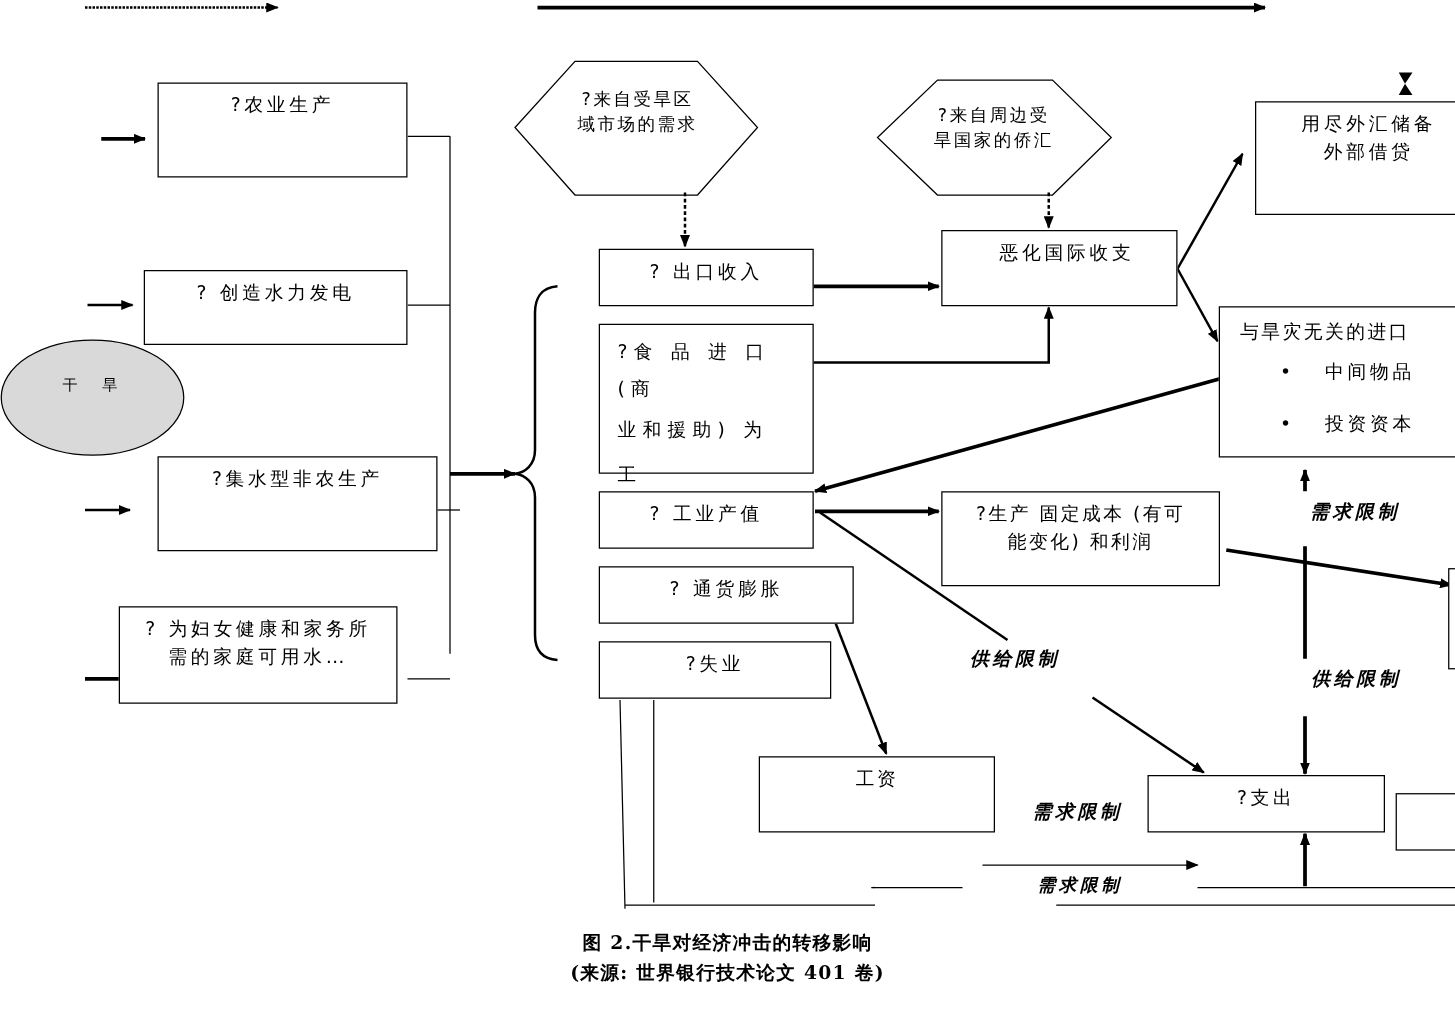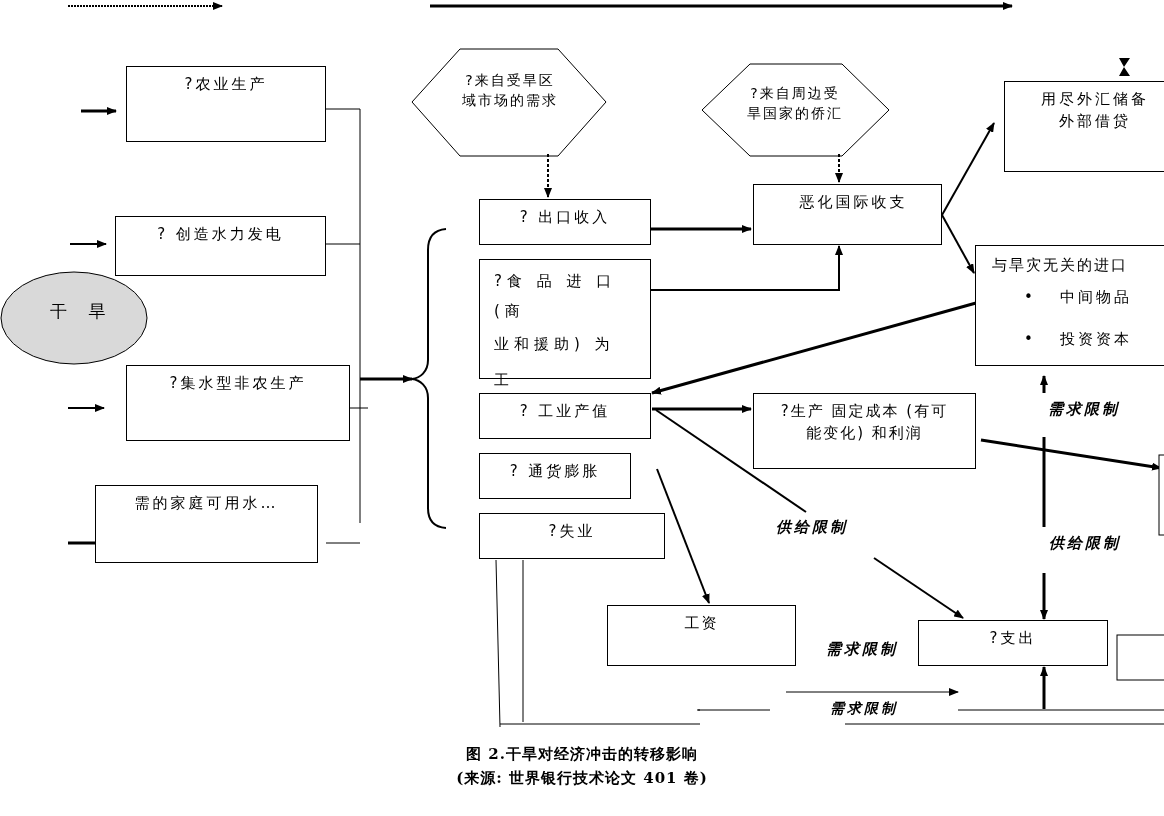--- a/index.html
+++ b/index.html
@@ -4,21 +4,21 @@
 <style>
   html, body { margin: 0; padding: 0; background: #ffffff; }
   body { width: 1164px; height: 816px; position: relative; overflow: hidden;
          font-family: "DejaVu Sans", "Liberation Sans", sans-serif; color: #000; }
   #lines { position: absolute; left: 0; top: 0; width: 1164px; height: 816px; }
   .box { position: absolute; border: 1px solid #000; background: #fff; box-sizing: border-box;
          font-size: 15px; letter-spacing: 3px; text-align: center; line-height: 22px; }
   .box.pad { padding-top: 6px; }
   .hex-label { position: absolute; font-size: 14px; letter-spacing: 2px; text-align: center; line-height: 20px; }
   .ital { position: absolute; font-size: 15px; font-style: italic; letter-spacing: 3px; background: #fff; padding: 0 4px; font-weight: bold; }
-  .oval-label { position: absolute; font-size: 17px; letter-spacing: 8px; }
+  .oval-label { position: absolute; font-size: 12px; letter-spacing: 8px; }
   .caption { position: absolute; left: 0; width: 1164px; text-align: center; font-family: "DejaVu Serif", "Liberation Serif", serif;
              font-weight: bold; font-size: 15px; letter-spacing: 1px; }
   .bullet-row { display: block; text-align: left; }
 </style>
 </head>
 <body>
 
 <svg id="lines" viewBox="0 0 1164 816" xmlns="http://www.w3.org/2000/svg">
   <defs>
     <marker id="ah" markerWidth="10" markerHeight="8" refX="9" refY="4" orient="auto" markerUnits="userSpaceOnUse">
@@ -93,20 +93,21 @@
 <div class="box pad" style="left:126px;top:66px;width:200px;height:76px;">
   <span>?农业生产</span>
 </div>
 <div class="box pad" style="left:115px;top:216px;width:211px;height:60px;">
   <span>? 创造水力发电</span>
 </div>
 <div class="box pad" style="left:126px;top:365px;width:224px;height:76px;">
   <span>?集水型非农生产</span>
 </div>
 <div class="box pad" style="left:95px;top:485px;width:223px;height:78px;">
+  <div>? 为妇女健康和家务所</div>
   <div>需的家庭可用水…</div>
 </div>
 
 <div class="oval-label" style="left:50px;top:300px;">干 旱</div>
 
 <div class="hex-label" style="left:440px;top:70px;width:140px;">
   <div>?来自受旱区</div>
   <div>域市场的需求</div>
 </div>
 <div class="hex-label" style="left:725px;top:83px;width:140px;">
@@ -118,21 +119,21 @@
   <span>? 出口收入</span>
 </div>
 <div class="box" style="left:479px;top:259px;width:172px;height:120px;text-align:left;padding:6px 16px 0 14px;line-height:36px;letter-spacing:5px;">
   <div style="line-height:30px;">?食 品 进 口 (商</div>
   <div style="line-height:36px;">业和援助) 为 工</div>
   <div style="line-height:30px;">业的农业投入</div>
 </div>
 <div class="box pad" style="left:479px;top:393px;width:172px;height:46px;">
   <span>? 工业产值</span>
 </div>
-<div class="box pad" style="left:479px;top:453px;width:152px;height:46px;">
+<div class="box pad" style="left:479px;top:453px;width:204px;height:46px;">
   <span>? 通货膨胀</span>
 </div>
 <div class="box pad" style="left:479px;top:513px;width:186px;height:46px;">
   <span>?失业</span>
 </div>
 
 <div class="box pad" style="left:753px;top:184px;width:189px;height:61px;padding-left:12px;">
   <span>恶化国际收支</span>
 </div>
 <div class="box pad" style="left:1004px;top:81px;width:180px;height:91px;text-align:left;padding-left:36px;">

